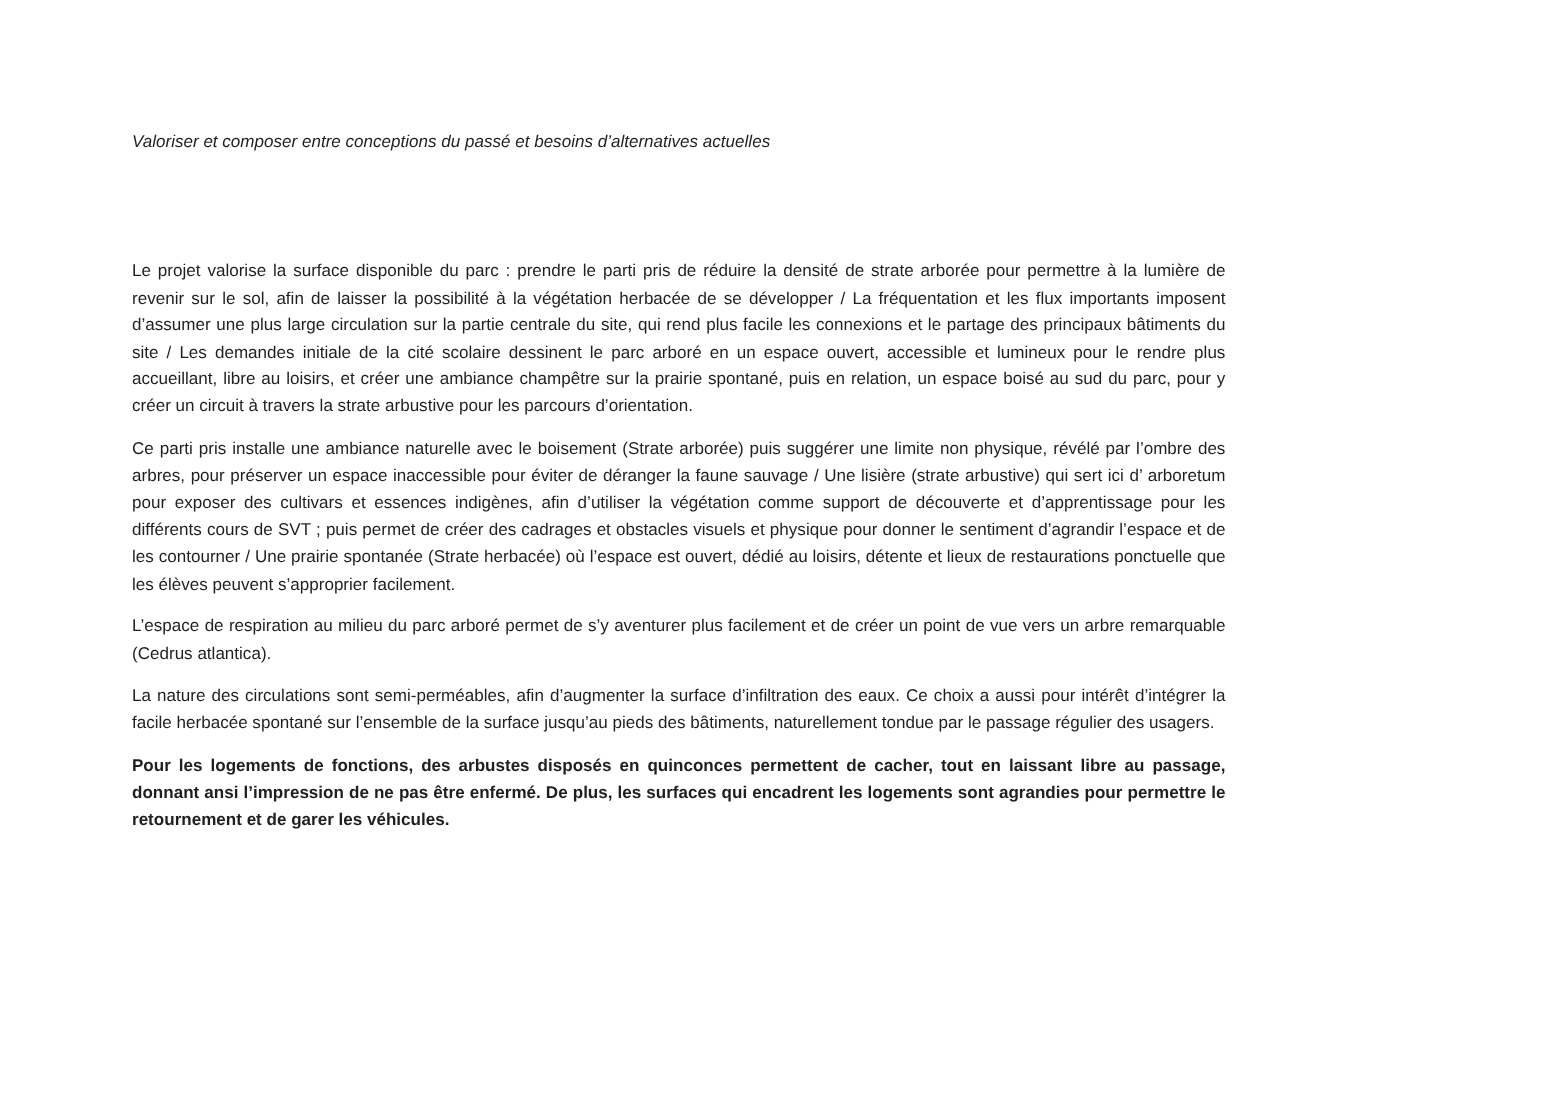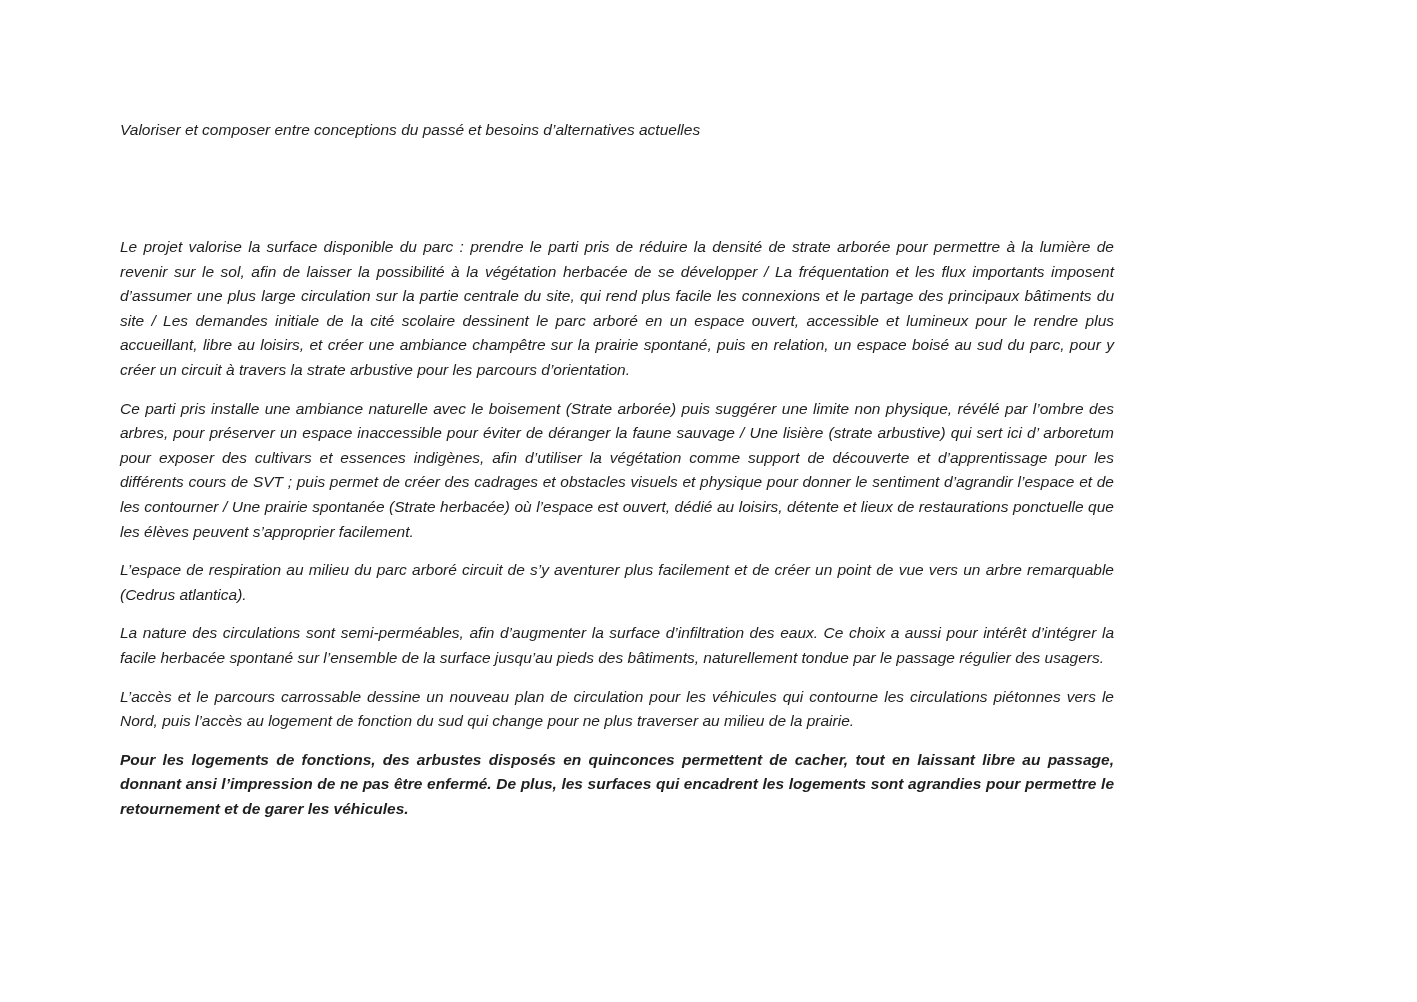--- a/index.html
+++ b/index.html
@@ -25,37 +25,35 @@
     line-height: 20px;
     margin: 0 0 95px 0;
     text-align: left;
   }
   .para {
     font-size: 15.5px;
     line-height: 24.6px;
     text-align: justify;
     margin: 0 0 14px 0;
     hyphens: none;
-    font-style: italic;
   }
   .para.bold {
     font-weight: 700;
   }
 </style>
 </head>
 <body>
 
 <div class="page">
   <p class="doc-title">Valoriser et composer entre conceptions du passé et besoins d’alternatives actuelles</p>
 
   <p class="para">Le projet valorise la surface disponible du parc : prendre le parti pris de réduire la densité de strate arborée pour permettre à la lumière de revenir sur le sol, afin de laisser la possibilité à la végétation herbacée de se développer / La fréquentation et les flux importants imposent d’assumer une plus large circulation sur la partie centrale du site, qui rend plus facile les connexions et le partage des principaux bâtiments du site / Les demandes initiale de la cité scolaire dessinent le parc arboré en un espace ouvert, accessible et lumineux pour le rendre plus accueillant, libre au loisirs, et créer une ambiance champêtre sur la prairie spontané, puis en relation, un espace boisé au sud du parc, pour y créer un circuit à travers la strate arbustive pour les parcours d’orientation.</p>
 
   <p class="para">Ce parti pris installe une ambiance naturelle avec le boisement (Strate arborée) puis suggérer une limite non physique, révélé par l’ombre des arbres, pour préserver un espace inaccessible pour éviter de  déranger la faune sauvage / Une lisière (strate arbustive) qui sert ici d’ arboretum pour exposer des cultivars et essences indigènes, afin d’utiliser la végétation comme support de découverte et d’apprentissage pour les différents cours de SVT ;  puis permet de créer des cadrages et obstacles visuels et physique pour donner le sentiment d’agrandir l’espace et de les contourner / Une prairie spontanée (Strate herbacée) où l’espace est ouvert, dédié au loisirs, détente et lieux de restaurations ponctuelle que les élèves peuvent s’approprier facilement.</p>
 
-  <p class="para">L’espace de respiration au milieu du parc arboré circuit de s’y aventurer plus facilement et de créer un point de vue vers un arbre remarquable (Cedrus atlantica).</p>
+  <p class="para">L’espace de respiration au milieu du parc arboré permet de s’y aventurer plus facilement et de créer un point de vue vers un arbre remarquable (Cedrus atlantica).</p>
 
 
   <p class="para">La nature des circulations sont semi-perméables, afin d’augmenter la surface d’infiltration des eaux. Ce choix a aussi pour intérêt d’intégrer la facile herbacée spontané sur l’ensemble de la surface jusqu’au pieds des bâtiments, naturellement tondue par le passage régulier des usagers.</p>
 
-  <p class="para">L’accès et le parcours carrossable dessine un nouveau plan de circulation pour les véhicules qui contourne les circulations piétonnes vers le Nord, puis l’accès au logement de fonction du sud qui change pour ne plus traverser au milieu de la prairie.</p>
 
   <p class="para bold">Pour les logements de fonctions, des arbustes disposés en quinconces permettent de cacher, tout en laissant libre au passage, donnant ansi l’impression de ne pas être enfermé. De plus, les surfaces qui encadrent les logements sont agrandies pour permettre le retournement et de garer les véhicules.</p>
 </div>
 
 </body></html>

